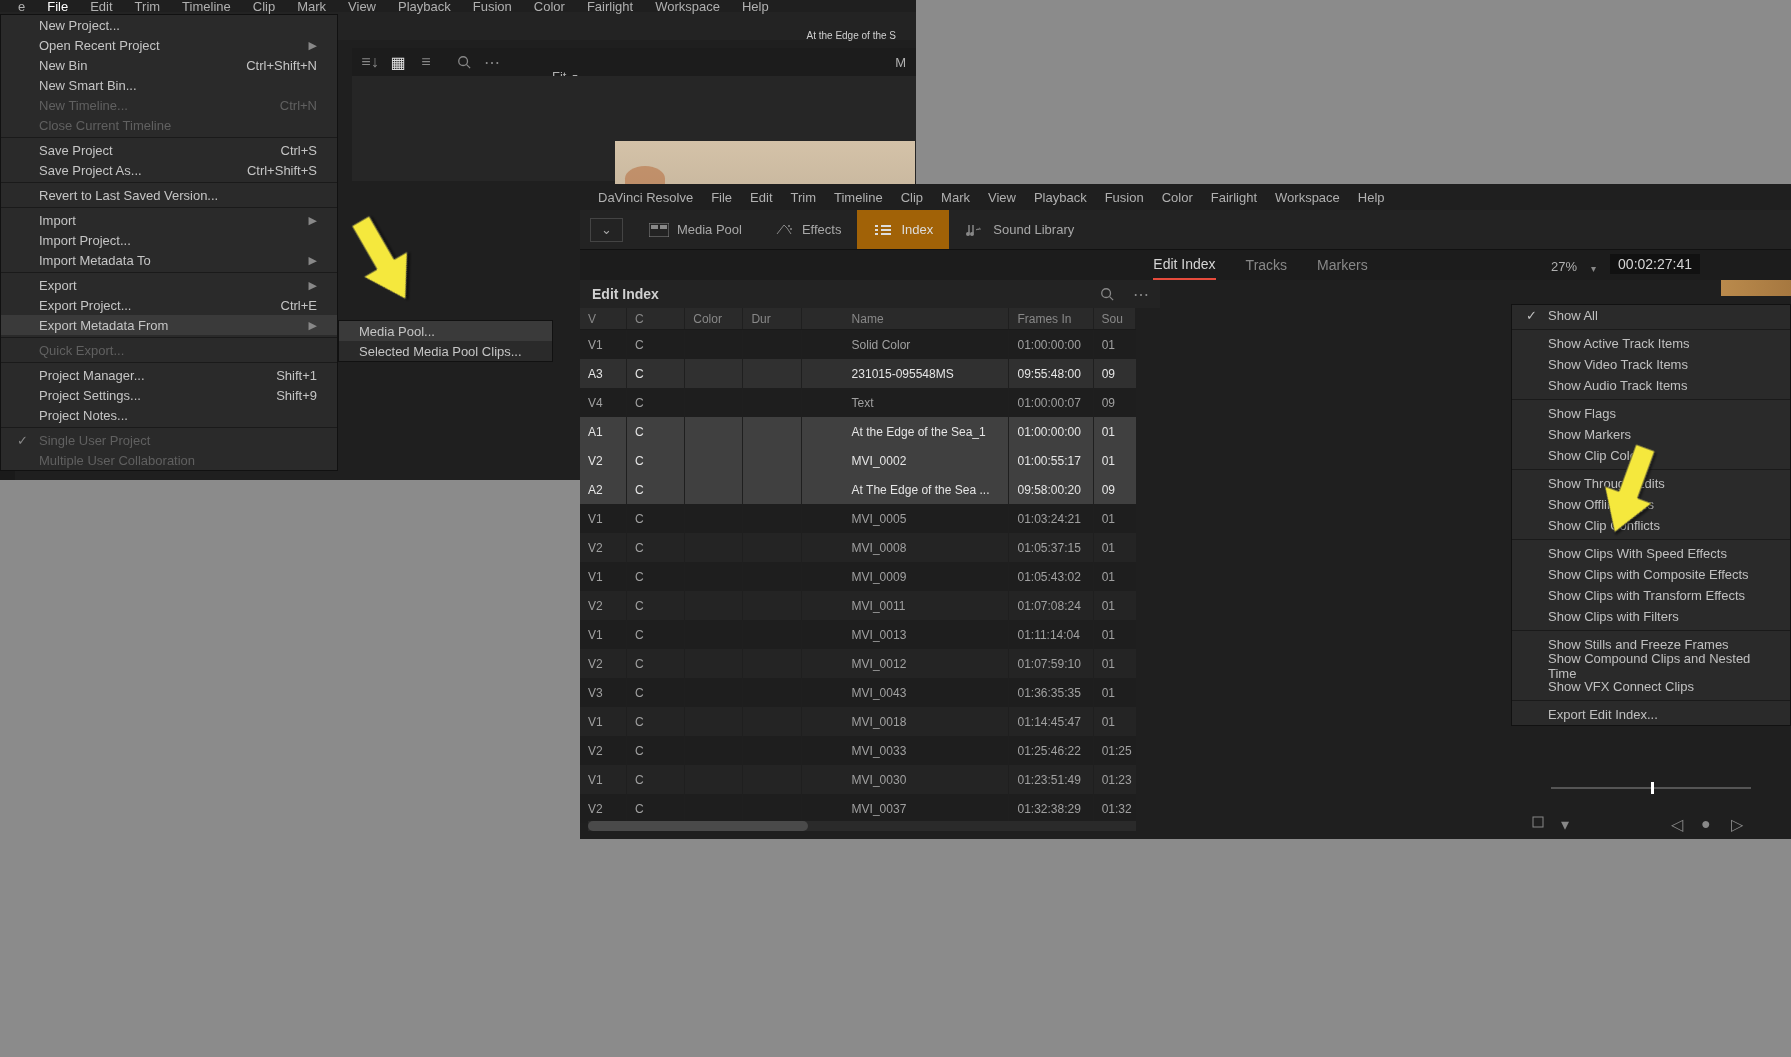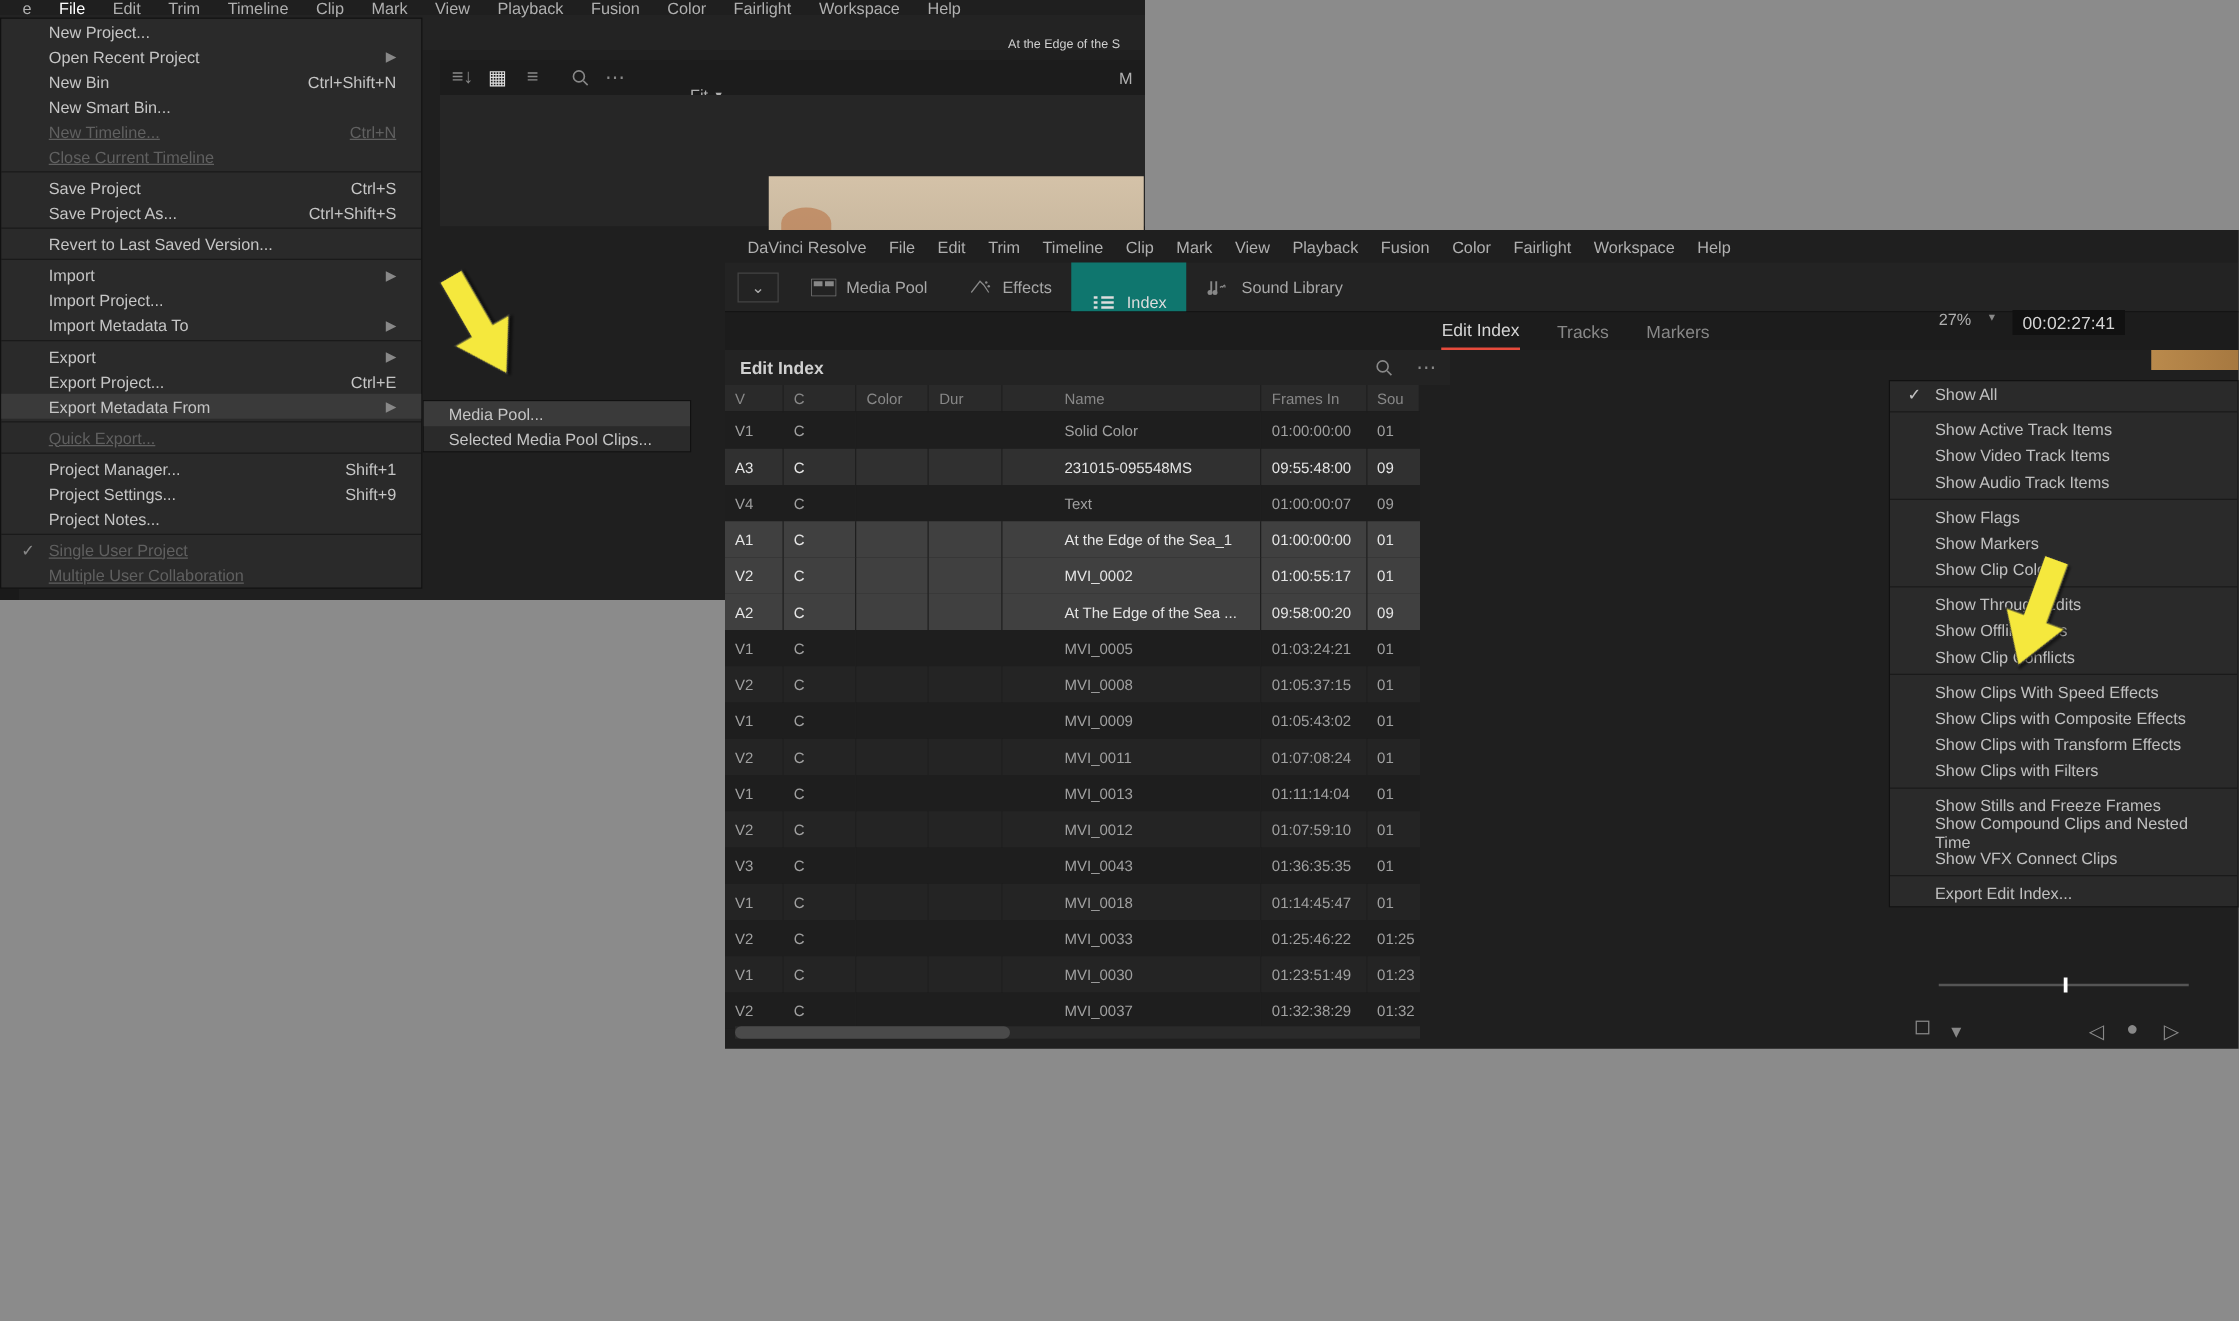--- a/index.html
+++ b/index.html
@@ -7,21 +7,21 @@
 
 
 .left-panel { position: absolute; left: 0; top: 0; width: 916px; height: 480px; background: #1f1f1f; }
 .left-menubar { height: 12px; background: #1f1f1f; display: flex; padding-left: 18px; align-items: center; }
 .left-menubar span { color: #b0b0b0; font-size: 13px; margin-right: 22px; }
 .left-titlebar { height: 28px; background: #232323; display: flex; align-items: center; justify-content: flex-end; padding-right: 20px; padding-top: 18px; }
 .left-titlebar span { color: #d0d0d0; font-size: 10px; }
 
 .file-menu { position: absolute; left: 15; top: 14px; width: 338px; background: #2a2a2a; border: 1px solid #111; z-index: 10; }
 .menu-item { display: flex; justify-content: space-between; align-items: center; padding: 4px 20px 4px 38px; color: #c5c5c5; font-size: 13px; height: 20px; position: relative; }
-.menu-item.disabled { color: #606060; text-decoration: underline; }
+.menu-item.disabled { color: #606060; }
 .menu-item.highlight { background: #3a3a3a; }
 .menu-sep { height: 1px; background: #1a1a1a; margin: 2px 0; }
 .menu-arrow { color: #888; font-size: 11px; }
 .menu-check { position: absolute; left: 16px; color: #888; }
 
 .submenu { position: absolute; left: 338px; top: 320px; width: 215px; background: #2a2a2a; border: 1px solid #111; z-index: 11; }
 .submenu .menu-item { padding-left: 20px; }
 .submenu .menu-item.highlight { background: #3a3a3a; }
 
 .left-toolbar { position: absolute; left: 352px; top: 48px; width: 564px; height: 28px; background: #1c1c1c; display: flex; align-items: center; padding: 0 10px; gap: 12px; }
@@ -34,24 +34,24 @@
 
 .arrow1 { position: absolute; left: 348px; top: 210px; z-index: 20; }
 
 
 .right-panel { position: absolute; left: 580px; top: 184px; width: 1211px; height: 655px; background: #1f1f1f; overflow: hidden; }
 .right-menubar { height: 26px; background: #1f1f1f; display: flex; align-items: center; padding-left: 18px; }
 .right-menubar span { color: #b0b0b0; font-size: 13px; margin-right: 18px; }
 
 .right-toolbar { height: 40px; background: #232323; display: flex; align-items: center; border-bottom: 1px solid #111; }
 .tool-btn { display: flex; align-items: center; gap: 8px; padding: 0 16px; color: #a8a8a8; font-size: 13px; height: 100%; }
-.tool-btn.active { background: #0f766e; align-items: flex-end; }
+.tool-btn.active { background: #a16207; }
 .tool-btn svg { width: 20px; height: 14px; }
 
-.right-sub-toolbar { position: absolute; right: 0; top: 64px; width: 240px; height: 26px; display: flex; align-items: flex-start; gap: 14px; }
+.right-sub-toolbar { position: absolute; right: 0; top: 64px; width: 240px; height: 26px; display: flex; align-items: flex-end; gap: 14px; }
 .right-sub-toolbar .pct { color: #b0b0b0; font-size: 13px; }
 .right-sub-toolbar .tc { color: #d5d5d5; font-size: 14px; background: #111; padding: 2px 8px; }
 
 .tabs-bar { height: 30px; display: flex; align-items: center; justify-content: center; gap: 30px; background: #1c1c1c; padding-left: 150px; }
 .tab { color: #888; font-size: 14px; padding: 6px 0; }
 .tab.active { color: #d5d5d5; border-bottom: 2px solid #e64b3c; }
 
 .ei-header { height: 28px; background: #232323; display: flex; align-items: center; justify-content: space-between; padding: 0 8px; }
 .ei-header .title { color: #d0d0d0; font-size: 14px; font-weight: bold; padding-left: 4px; }
 .ei-header .right-icons { display: flex; gap: 12px; align-items: center; }

